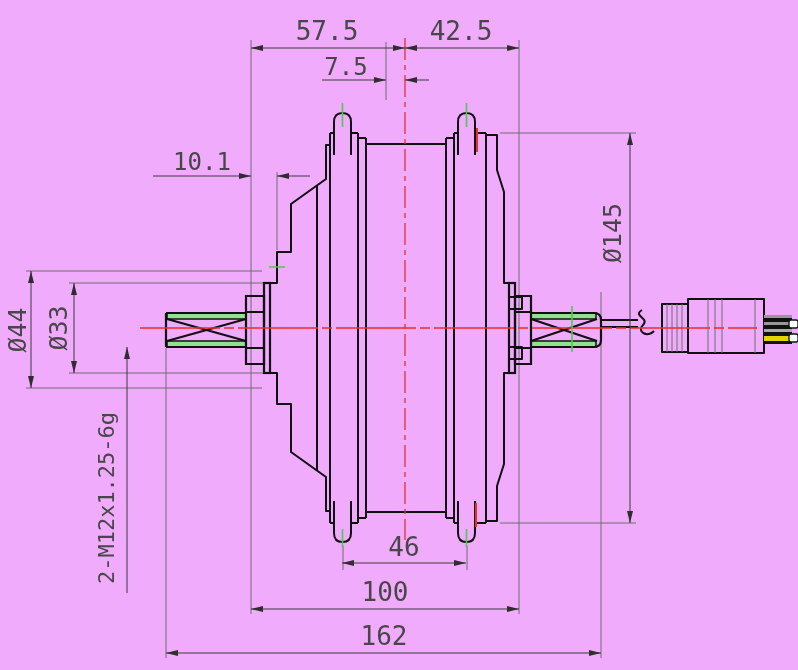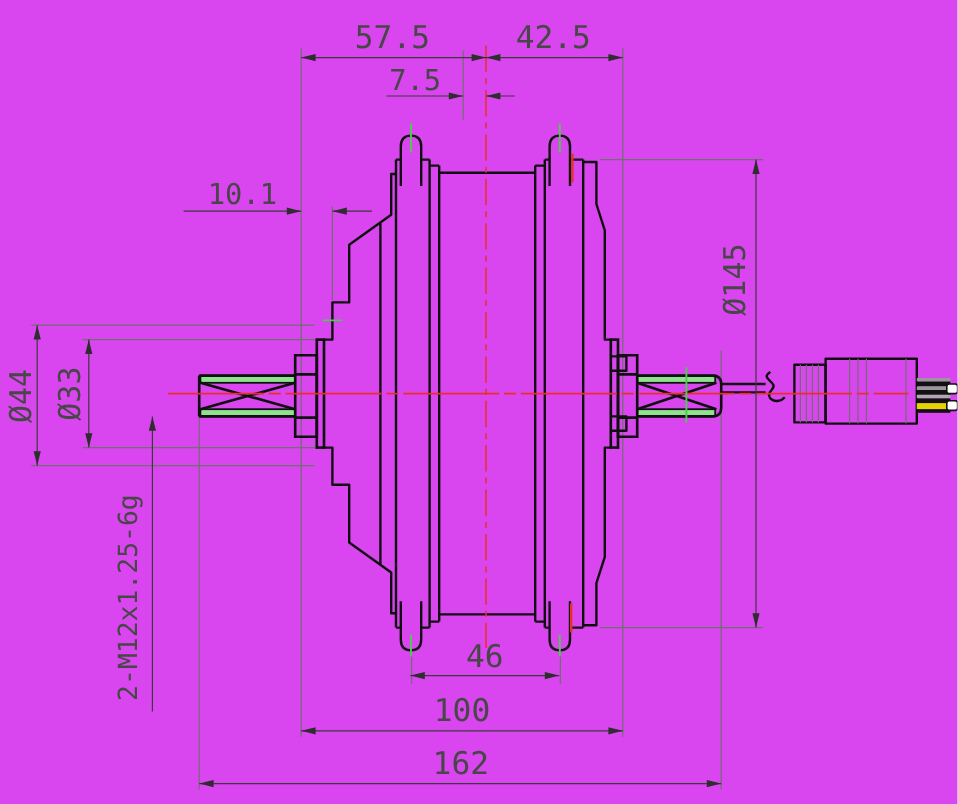--- a/index.html
+++ b/index.html
@@ -1,16 +1,16 @@
 <!DOCTYPE html>
 <html><head>
 <meta charset="utf-8">
 <style>
   html,body{margin:0;padding:0;background:#ffffff;}
-  .canvas{position:relative;width:798px;height:670px;background:#d946ef;overflow:hidden;
+  .canvas{position:relative;width:798px;height:670px;background:#f0abfc;overflow:hidden;
           font-family:"DejaVu Sans Mono", monospace;}
   svg{position:absolute;left:0;top:0;}
   text{fill:#474747;font-family:"DejaVu Sans Mono", monospace;}
   .outline{stroke:#101010;stroke-width:2;fill:none;stroke-linejoin:round;}
   .thick{stroke:#101010;stroke-width:2.2;fill:none;}
   .thin{stroke:#3a3a3a;stroke-width:1;fill:none;}
   .ext{stroke:#6f6f6f;stroke-width:1;fill:none;}
   .arrow{fill:#2e2e2e;stroke:none;}
 </style>
 </head>

